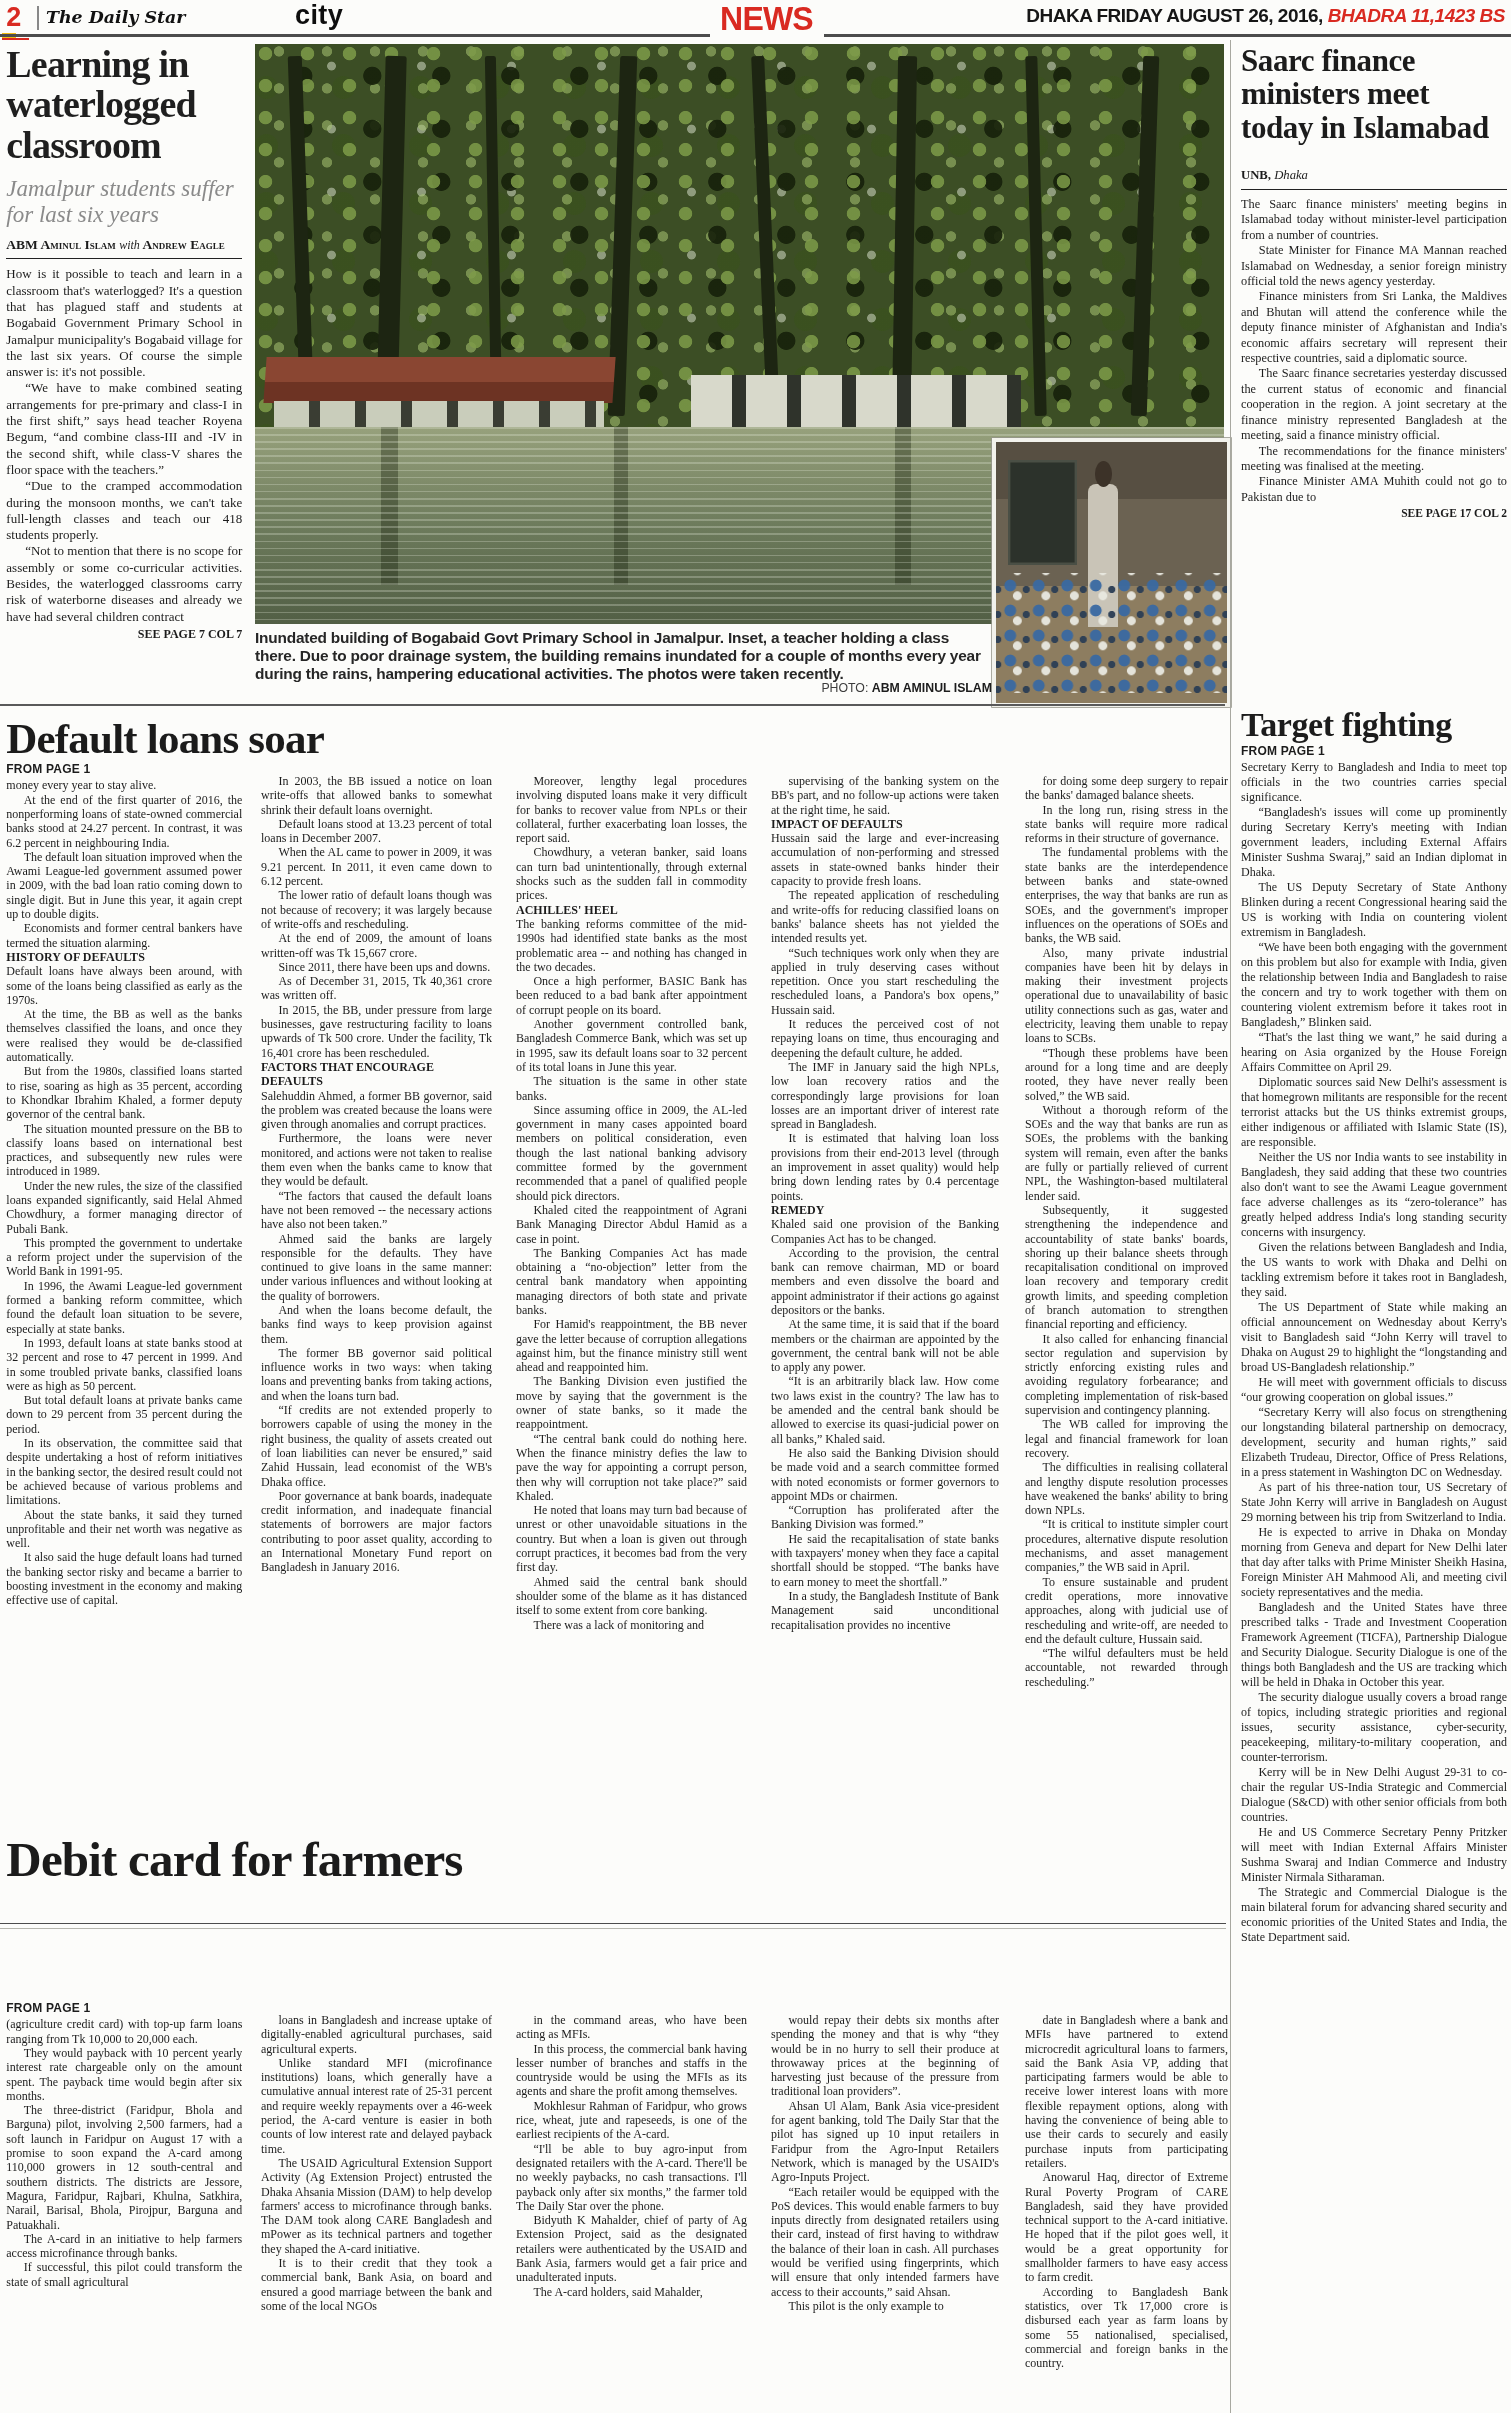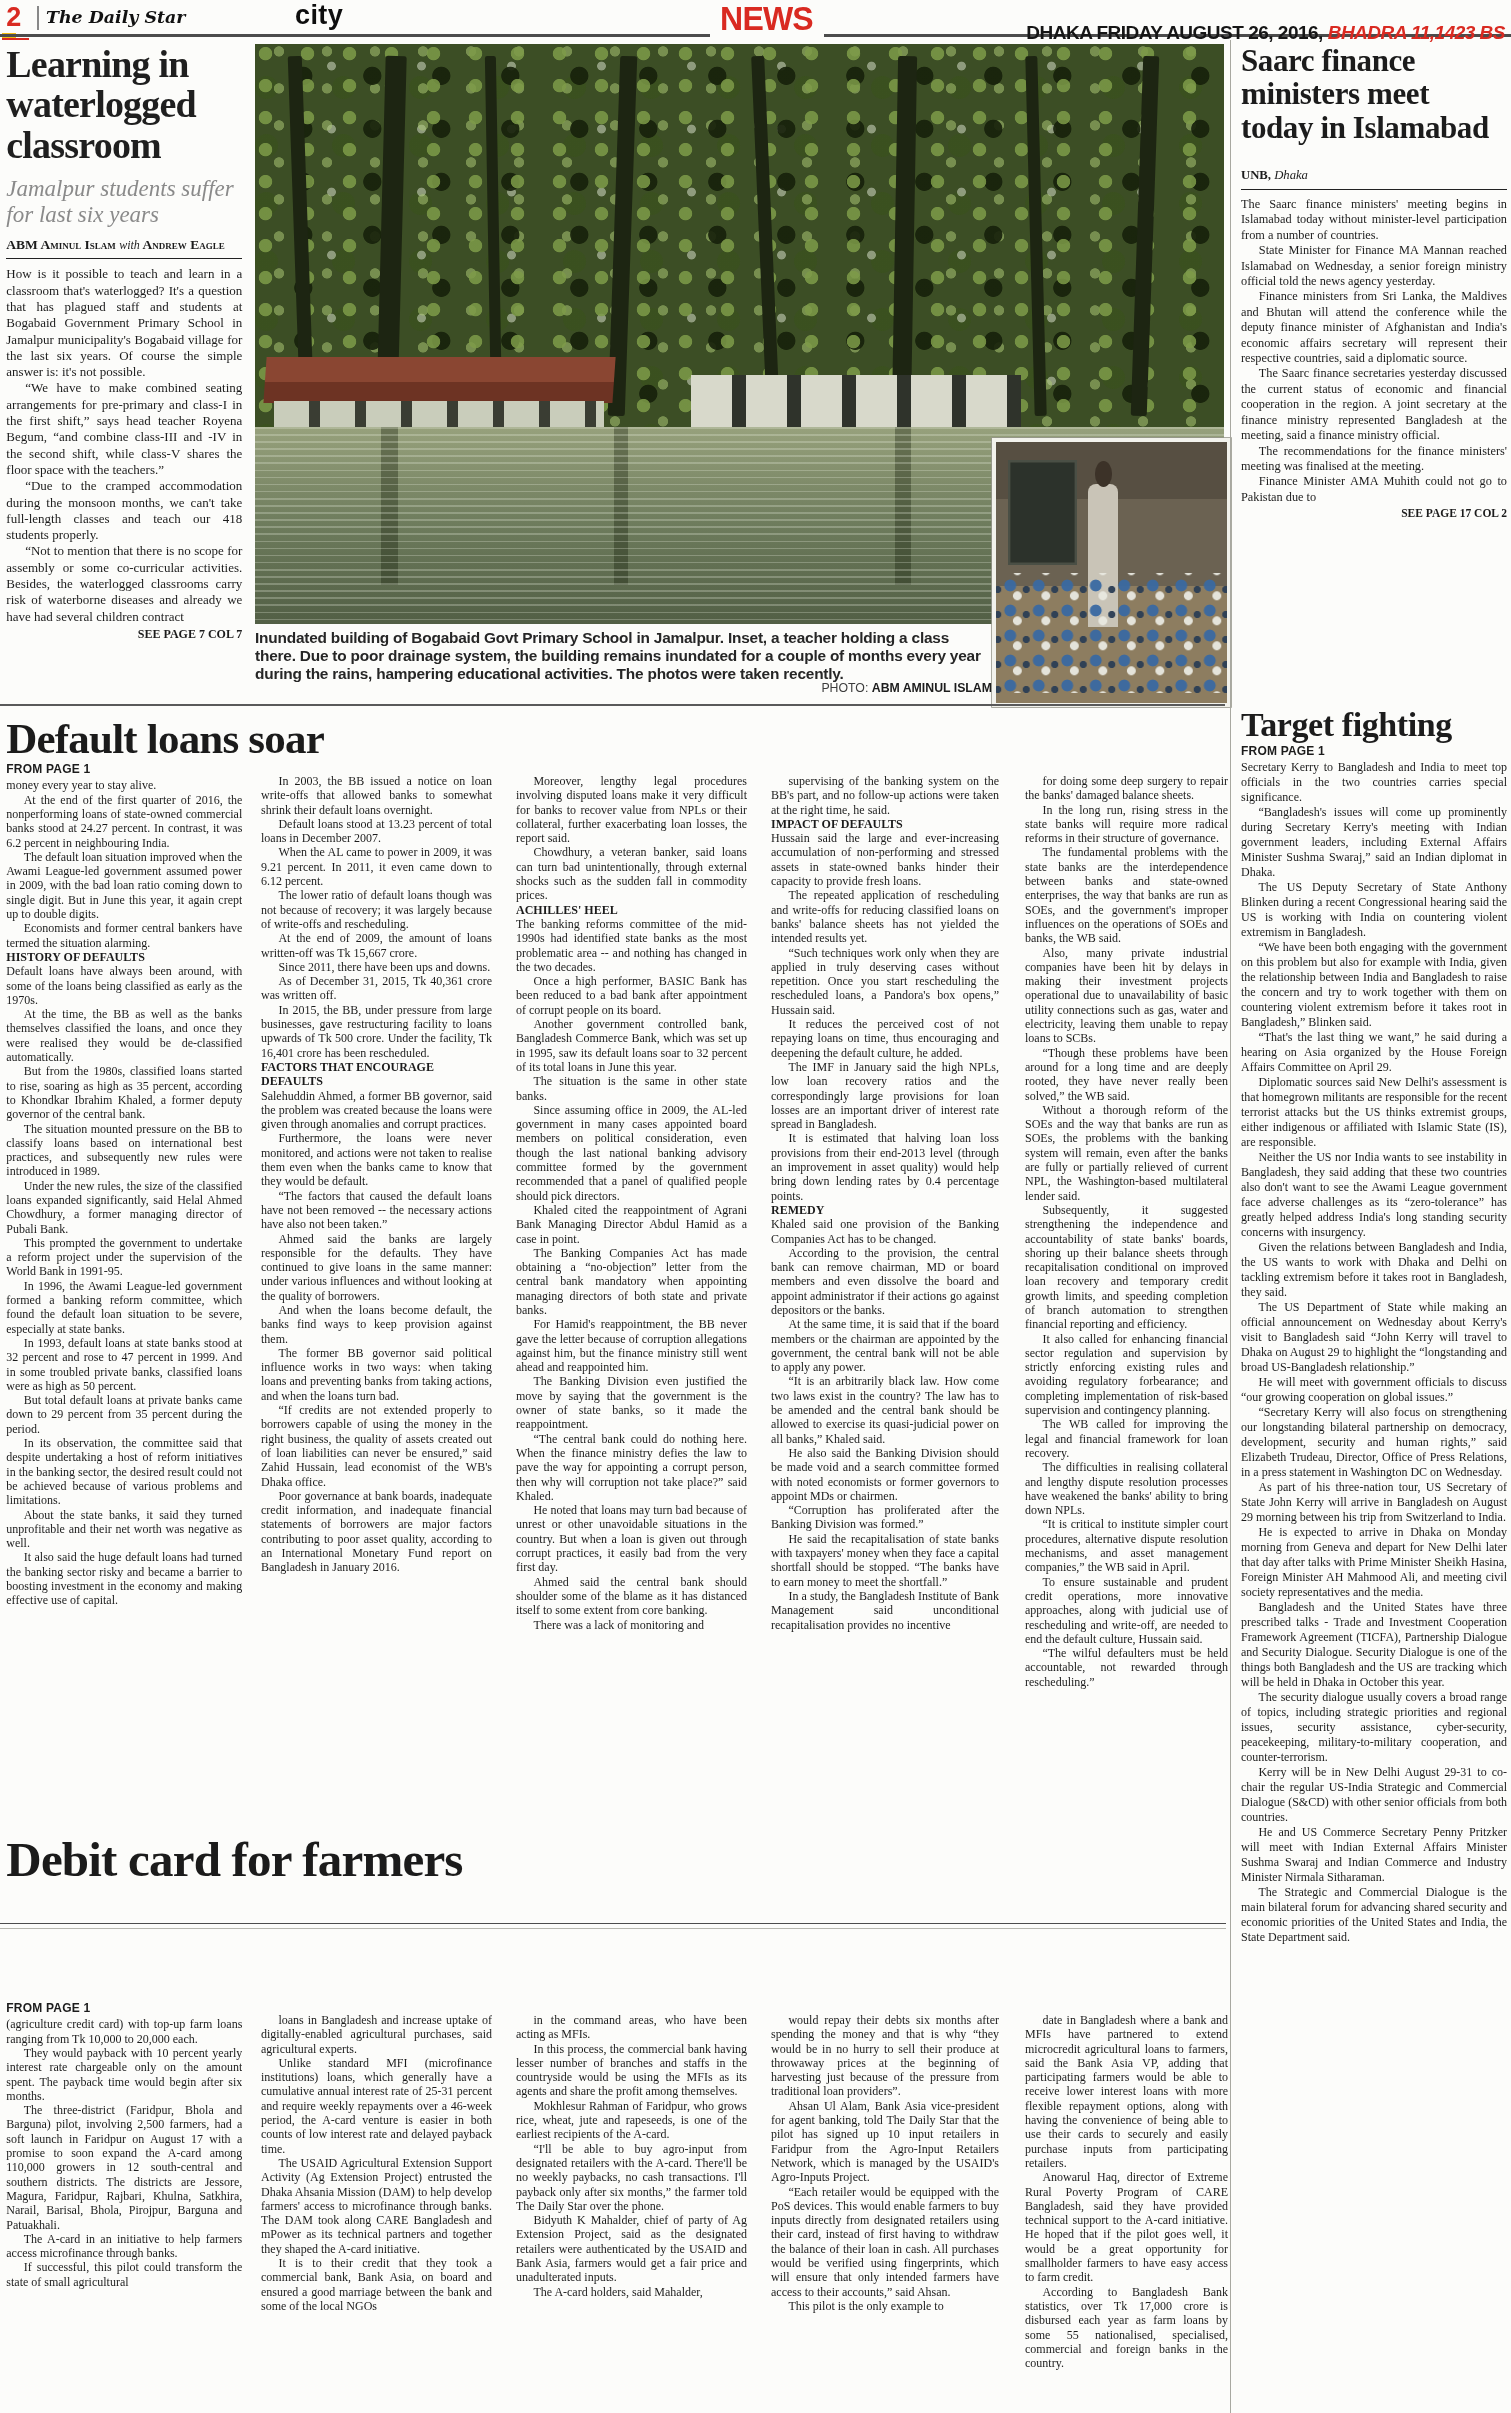--- a/index.html
+++ b/index.html
@@ -11,21 +11,21 @@
   .mh-sep{left:37px;top:6.3px;width:1.6px;height:24px;background:#888;}
   .mh-logo{left:46px;top:7.1px;font:700 italic 17.4px "DejaVu Serif",serif;color:#111;text-align:right;}
   .mh-logo-rule{left:36px;top:35px;width:105px;height:0.8px;background:#999;}
   .mh-acc-y{left:1.6px;top:33px;width:14.3px;height:4.8px;background:#f2bb12;}
   .mh-acc-r{left:1.6px;top:38px;width:27px;height:2.4px;background:#d92a21;}
   .mh-city{left:295px;top:0px;font:800 27px "Liberation Sans",sans-serif;color:#0e0e0e;letter-spacing:0.4px;}
   .mh-news{left:711px;top:0px;width:111px;text-align:center;font:800 32px "Liberation Sans",sans-serif;
            color:#d92a21;letter-spacing:-0.8px;transform:scaleY(1.05);}
   .mh-rule-l{left:0;top:34px;width:710px;height:3.2px;background:#4c4c4c;}
   .mh-rule-r{left:824px;top:34px;width:688px;height:3.2px;background:#4c4c4c;}
-  .mh-date{left:871px;top:22px;width:634px;text-align:right;font:700 19px "Liberation Sans",sans-serif;
+  .mh-date{left:871px;top:5px;width:634px;text-align:right;font:700 19px "Liberation Sans",sans-serif;
            color:#161616;letter-spacing:-0.5px;}
   .mh-date .red{color:#d92a21;font-style:italic;}
   
   p{margin:0;text-align:justify;text-indent:1.45em;}
   .body-txt > p:first-child{text-indent:0;}
   .frompage{font:700 12px "Liberation Sans",sans-serif;letter-spacing:0.2px;margin:0 0 2.4px 0;}
   .frompage + p, .kicker + p{text-indent:0;}
   .kicker{font-weight:700;text-indent:0;}
   .jump{font-weight:700;text-align:right;font-size:12px;margin-top:1.6px;}
   hr.byline-rule{border:none;border-top:1.2px solid #222;margin:5.5px 0 7.1px 0;}
@@ -260,21 +260,21 @@
       <p>The banking reforms committee of the mid-1990s had identified state banks as the most problematic area -- and nothing has changed in the two decades.</p>
       <p>Once a high performer, BASIC Bank has been reduced to a bad bank after appointment of corrupt people on its board.</p>
       <p>Another government controlled bank, Bangladesh Commerce Bank, which was set up in 1995, saw its default loans soar to 32 percent of its total loans in June this year.</p>
       <p>The situation is the same in other state banks.</p>
       <p>Since assuming office in 2009, the AL-led government in many cases appointed board members on political consideration, even though the last national banking advisory committee formed by the government recommended that a panel of qualified people should pick directors.</p>
       <p>Khaled cited the reappointment of Agrani Bank Managing Director Abdul Hamid as a case in point.</p>
       <p>The Banking Companies Act has made obtaining a “no-objection” letter from the central bank mandatory when appointing managing directors of both state and private banks.</p>
       <p>For Hamid's reappointment, the BB never gave the letter because of corruption allegations against him, but the finance ministry still went ahead and reappointed him.</p>
       <p>The Banking Division even justified the move by saying that the government is the owner of state banks, so it made the reappointment.</p>
       <p>“The central bank could do nothing here. When the finance ministry defies the law to pave the way for appointing a corrupt person, then why will corruption not take place?” said Khaled.</p>
-      <p>He noted that loans may turn bad because of unrest or other unavoidable situations in the country. But when a loan is given out through corrupt practices, it easily bad from the very first day.</p>
+      <p>He noted that loans may turn bad because of unrest or other unavoidable situations in the country. But when a loan is given out through corrupt practices, it becomes bad from the very first day.</p>
       <p>Ahmed said the central bank should shoulder some of the blame as it has distanced itself to some extent from core banking.</p>
       <p>There was a lack of monitoring and</p>
     </div>
   <div class="col c4 cont">
       <p>supervising of the banking system on the BB's part, and no follow-up actions were taken at the right time, he said.</p>
       <div class="kicker">IMPACT OF DEFAULTS</div>
       <p>Hussain said the large and ever-increasing accumulation of non-performing and stressed assets in state-owned banks hinder their capacity to provide fresh loans.</p>
       <p>The repeated application of rescheduling and write-offs for reducing classified loans on banks' balance sheets has not yielded the intended results yet.</p>
       <p>“Such techniques work only when they are applied in truly deserving cases without repetition.  Once you start rescheduling the rescheduled loans, a Pandora's box opens,” Hussain said.</p>
       <p>It reduces the perceived cost of not repaying loans on time, thus encouraging and deepening the default culture, he added.</p>

